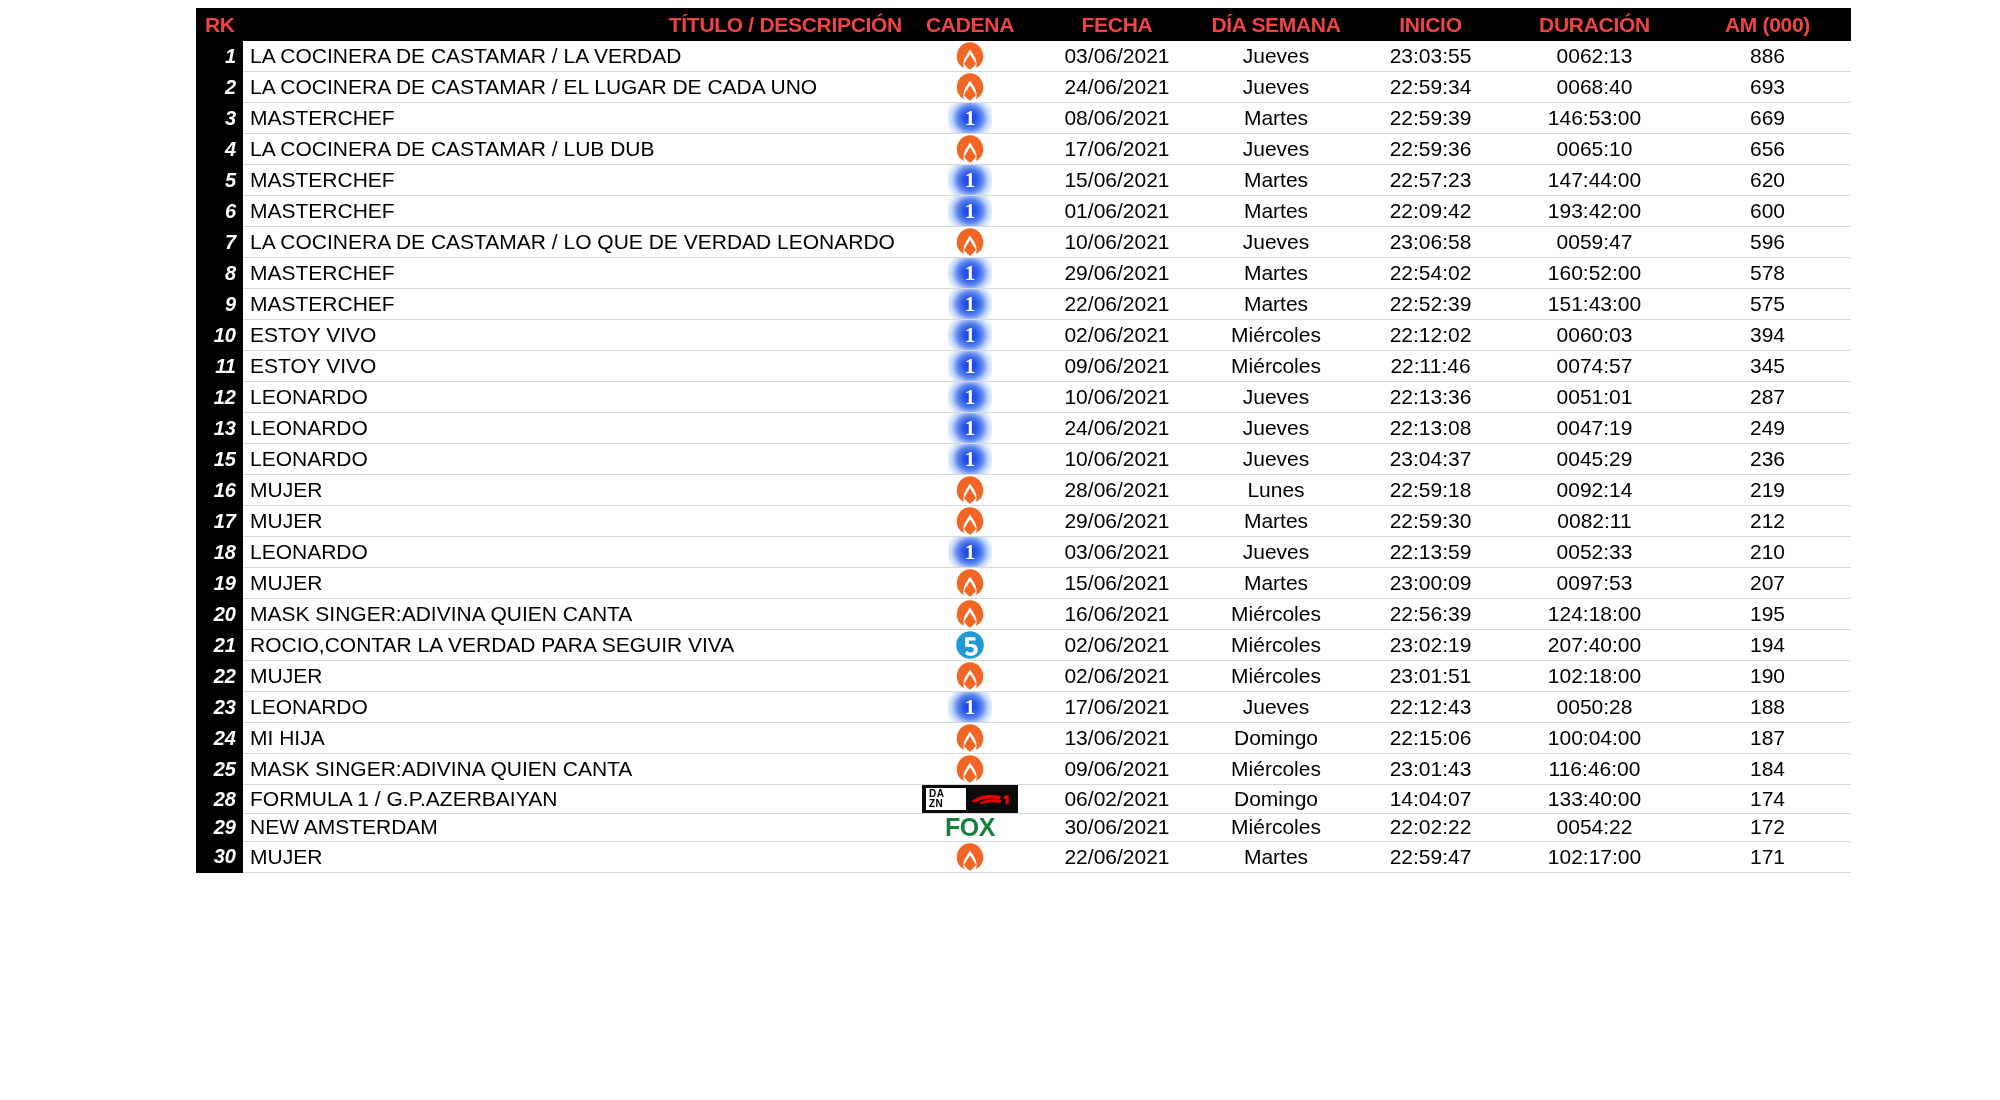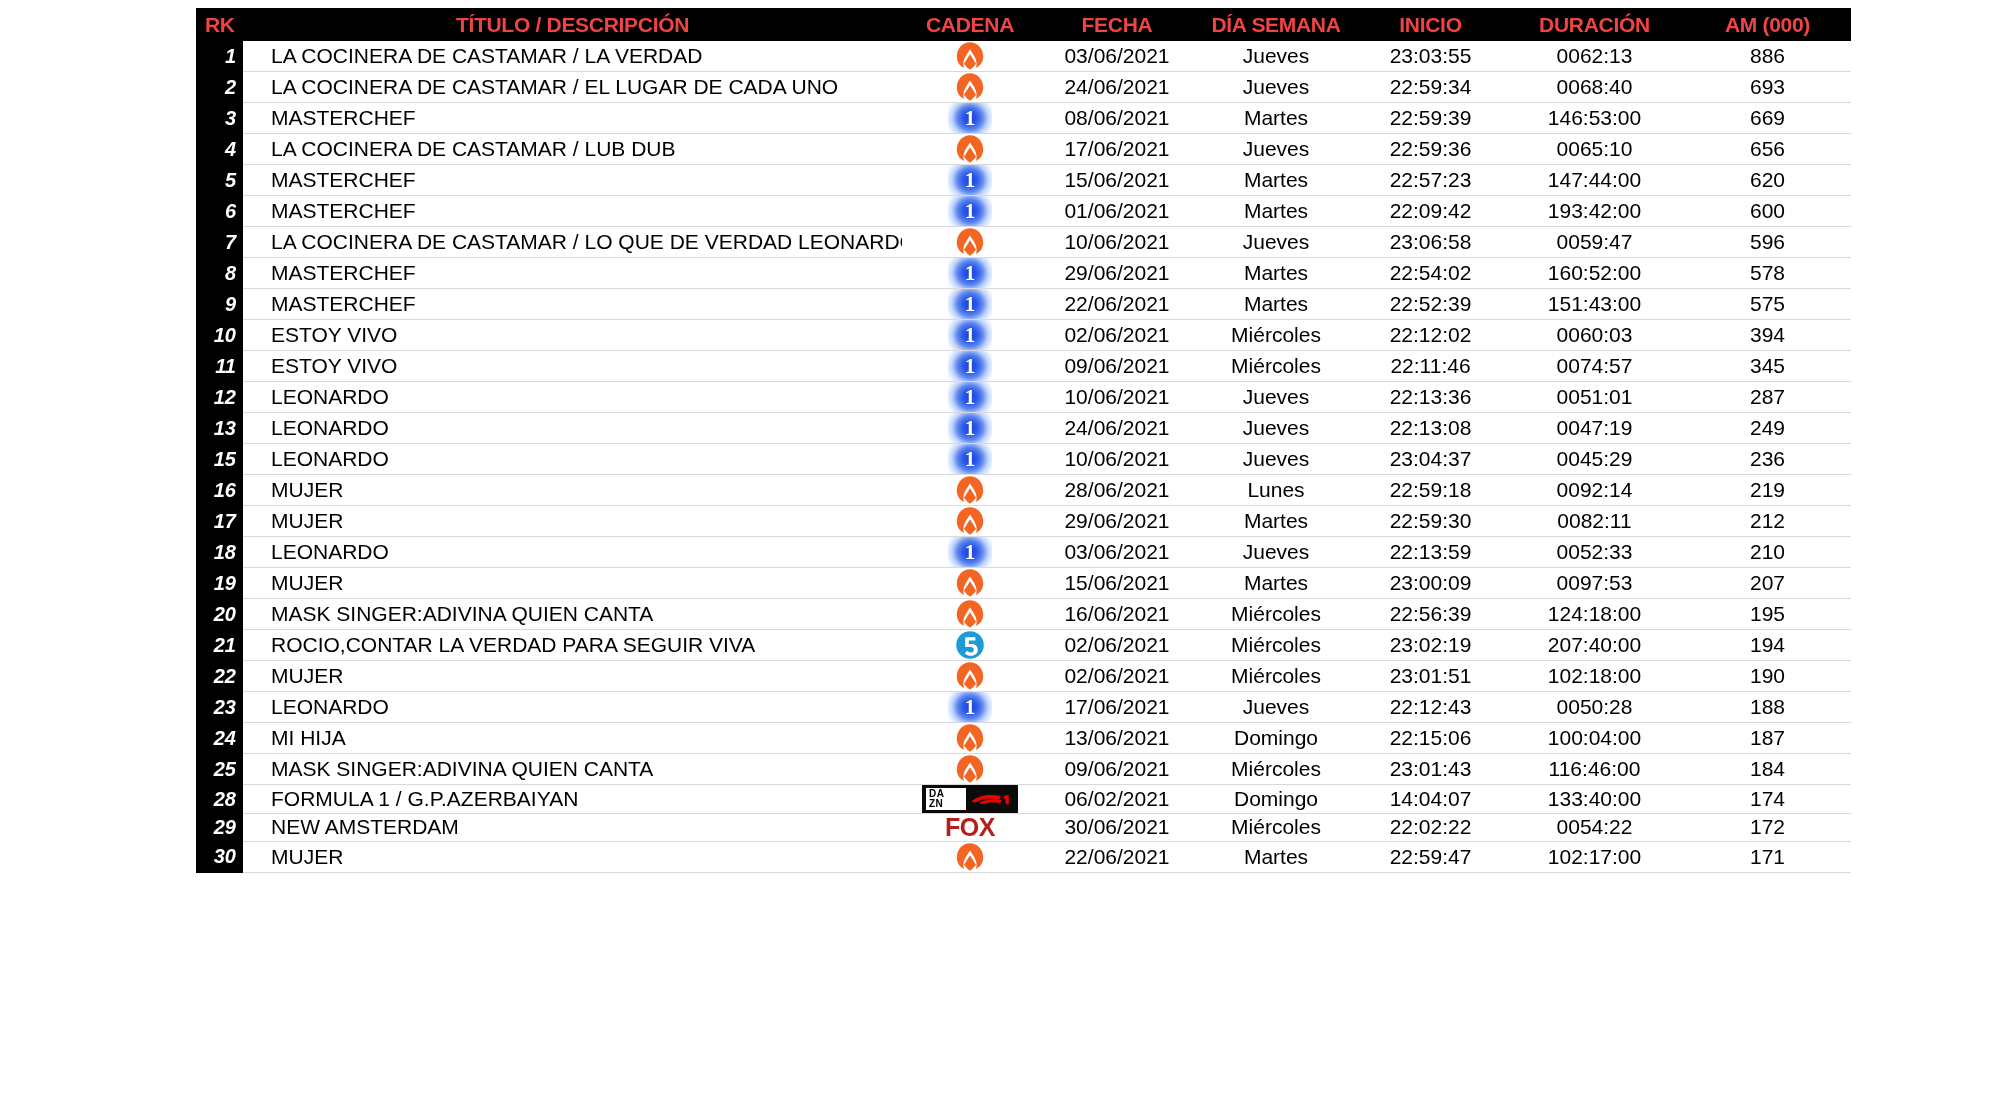--- a/index.html
+++ b/index.html
@@ -38,21 +38,21 @@
     color: #ef4444;
     font-weight: bold;
     font-size: 21px;
     letter-spacing: -0.3px;
     padding: 0;
     text-align: center;
     vertical-align: middle;
     white-space: nowrap;
   }
   th.h-rk   { text-align: left; padding-left: 9px; }
-  th.h-tit  { text-align: center; }
+  th.h-tit  { text-align: right; }
 
   
   col.c-rk   { width: 47px; }
   col.c-tit  { width: 659px; }
   col.c-cad  { width: 136px; }
   col.c-fec  { width: 158px; }
   col.c-dia  { width: 160px; }
   col.c-ini  { width: 149px; }
   col.c-dur  { width: 179px; }
   col.c-am   { width: 167px; }
@@ -76,21 +76,21 @@
     color: #ffffff;
     font-style: italic;
     font-weight: bold;
     font-size: 20px;
     text-align: right;
     padding-right: 7px;
     border-bottom: 1px solid #000000;
   }
   td.tit {
     text-align: left;
-    padding-left: 28px;
+    padding-left: 7px;
     font-size: 21px;
   }
   td.cad {
     text-align: center;
     padding: 0;
     line-height: 0;
   }
   td.fec, td.dia, td.ini, td.dur, td.am {
     text-align: center;
   }
@@ -161,21 +161,21 @@
   }
   .logo-dazn .f1 {
     position: absolute;
     right: 4px; top: 5px;
     width: 44px; height: 18px;
   }
 
   
   .logo-fox {
     display: inline-block;
-    color: #b91c1c;
+    color: #15803d;
     font-weight: bold;
     font-size: 25px;
     letter-spacing: -0.5px;
     line-height: 26px;
     font-family: "Liberation Sans", sans-serif;
     vertical-align: middle;
   }
 </style>
 </head>
 <body>

